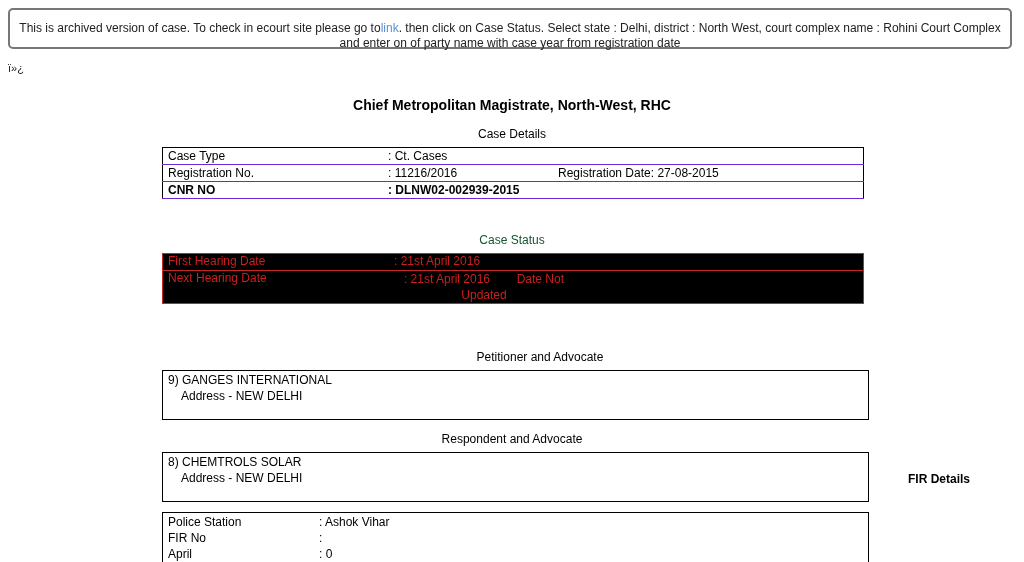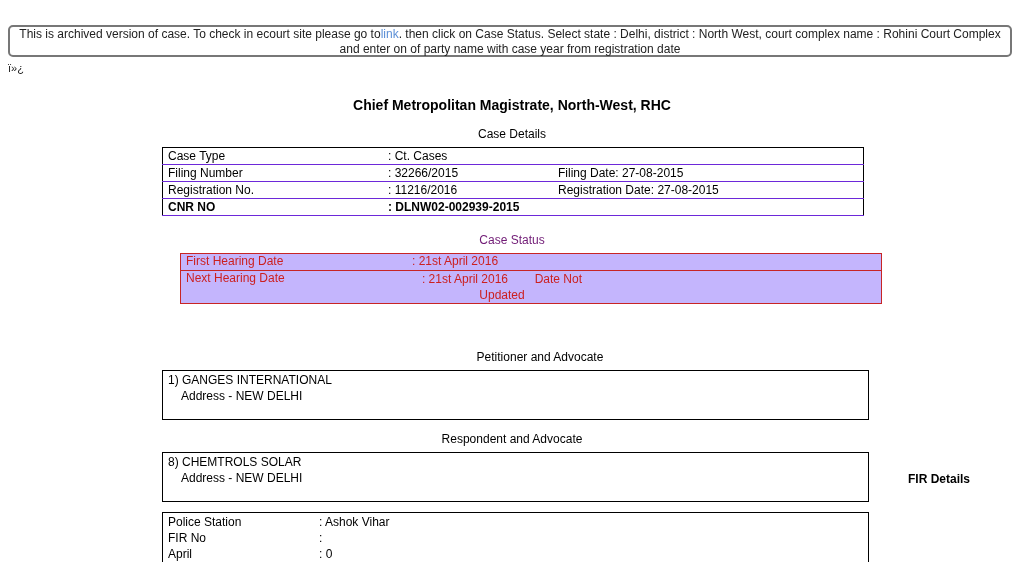--- a/index.html
+++ b/index.html
@@ -12,30 +12,30 @@
     }
     body {
       font-family: "Liberation Sans", sans-serif;
       font-size: 12px;
       color: #000;
       position: relative;
     }
     .notice {
       position: absolute;
       left: 8px;
-      top: 25px;
+      top: 8px;
       width: 1004px;
-      height: 32px;
+      height: 41px;
       border: 2px solid #777;
       border-radius: 5px;
       box-sizing: border-box;
       text-align: center;
       font-size: 12px;
       line-height: 15px;
-      padding-top: 0;
+      padding-top: 11px;
       color: #222;
     }
     .notice a {
       color: #5b8fd6;
       text-decoration: none;
     }
     .bom {
       position: absolute;
       left: 8px;
       top: 62px;
@@ -52,21 +52,21 @@
       font-size: 14px;
     }
     .section-title {
       position: absolute;
       left: 0;
       width: 1024px;
       text-align: center;
       font-weight: normal;
       font-size: 12px;
     }
-    .section-title.red { color: #701a75; }
+    .section-title.red { color: #14532d; }
 
     table.details {
       position: absolute;
       left: 162px;
       top: 147px;
       width: 702px;
       border-collapse: collapse;
       border: 1px solid #000;
     }
     table.details td {
@@ -76,26 +76,26 @@
       height: 16px;
       font-size: 12px;
       line-height: 15px;
     }
     table.details td.c1 { width: 210px; }
     table.details td.c2 { width: 160px; }
     table.details tr.bold td { font-weight: bold; }
 
     table.status {
       position: absolute;
-      left: 180px;
+      left: 162px;
       top: 253px;
       width: 702px;
       border-collapse: collapse;
       border: 1px solid #c82525;
-      background: #c4b5fd;
+      background: #000000;
       color: #cc1f1f;
     }
     table.status td {
       border-top: 1px solid #c82525;
       border-bottom: 1px solid #c82525;
       padding: 0 5px;
       font-size: 12px;
       line-height: 15px;
       height: 16px;
       vertical-align: top;
@@ -158,25 +158,20 @@
 <div class="section-title" style="top:127px;">Case Details</div>
 
 <table class="details">
   <tbody>
       <tr>
     <td class="c1">Case Type</td>
     <td class="c2">: Ct. Cases</td>
     <td></td>
   </tr>
   <tr>
-    <td class="c1">Filing Number</td>
-    <td class="c2">: 32266/2015</td>
-    <td>Filing Date: 27-08-2015</td>
-  </tr>
-  <tr>
     <td class="c1">Registration No.</td>
     <td class="c2">: 11216/2016</td>
     <td>Registration Date: 27-08-2015</td>
   </tr>
   <tr class="bold">
     <td class="c1">CNR NO</td>
     <td class="c2" colspan="2">: DLNW02-002939-2015</td>
   </tr>
 </tbody>
   </table>
@@ -193,21 +188,21 @@
     <td class="c1">Next Hearing Date</td>
     <td style="height:32px;">
       <span class="next-val"><span>: 21st April 2016</span>&nbsp;&nbsp;&nbsp;&nbsp;&nbsp;&nbsp;&nbsp;&nbsp;<span>Date Not Updated</span></span>
     </td>
   </tr>
 </tbody>
   </table>
 
 <div class="section-title" style="top:350px;padding-left:28px;">Petitioner and Advocate</div>
 <div class="party-box" style="top:370px;">
-  <div>1) GANGES INTERNATIONAL</div>
+  <div>9) GANGES INTERNATIONAL</div>
   <div class="addr">Address - NEW DELHI</div>
 </div>
 
 <div class="section-title" style="top:432px;">Respondent and Advocate</div>
 <div class="party-box" style="top:452px;">
   <div>8) CHEMTROLS SOLAR</div>
   <div class="addr">Address - NEW DELHI</div>
 </div>
 
 <div class="fir-heading">FIR Details</div>

